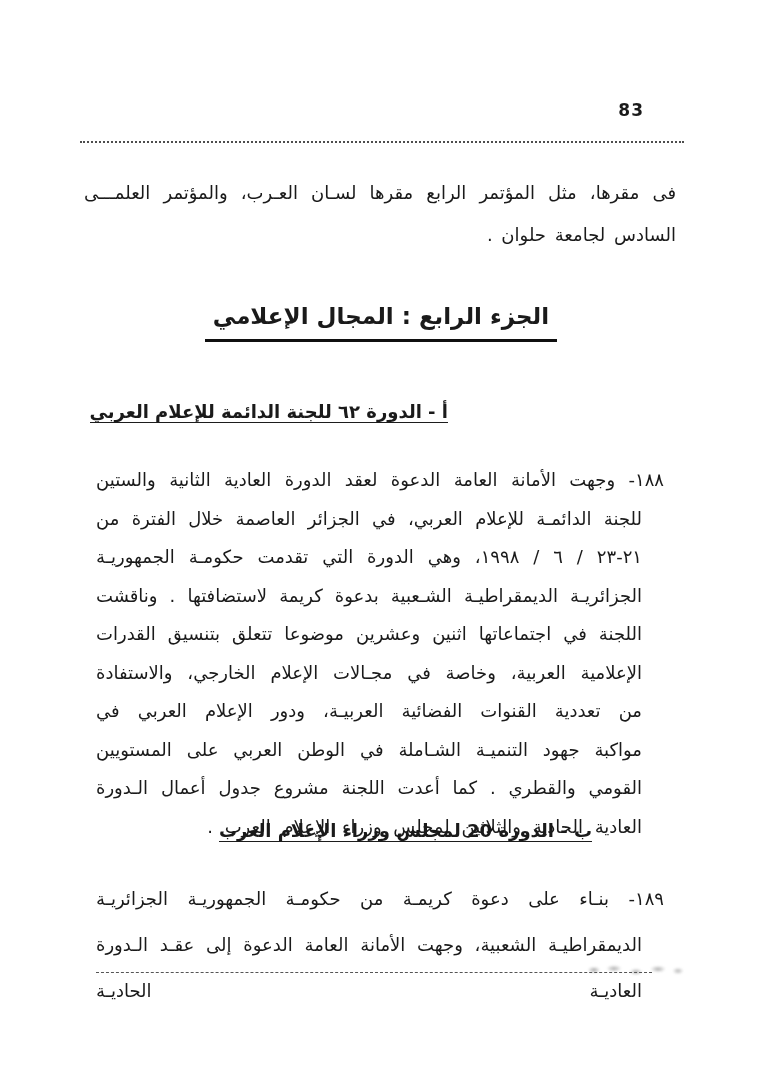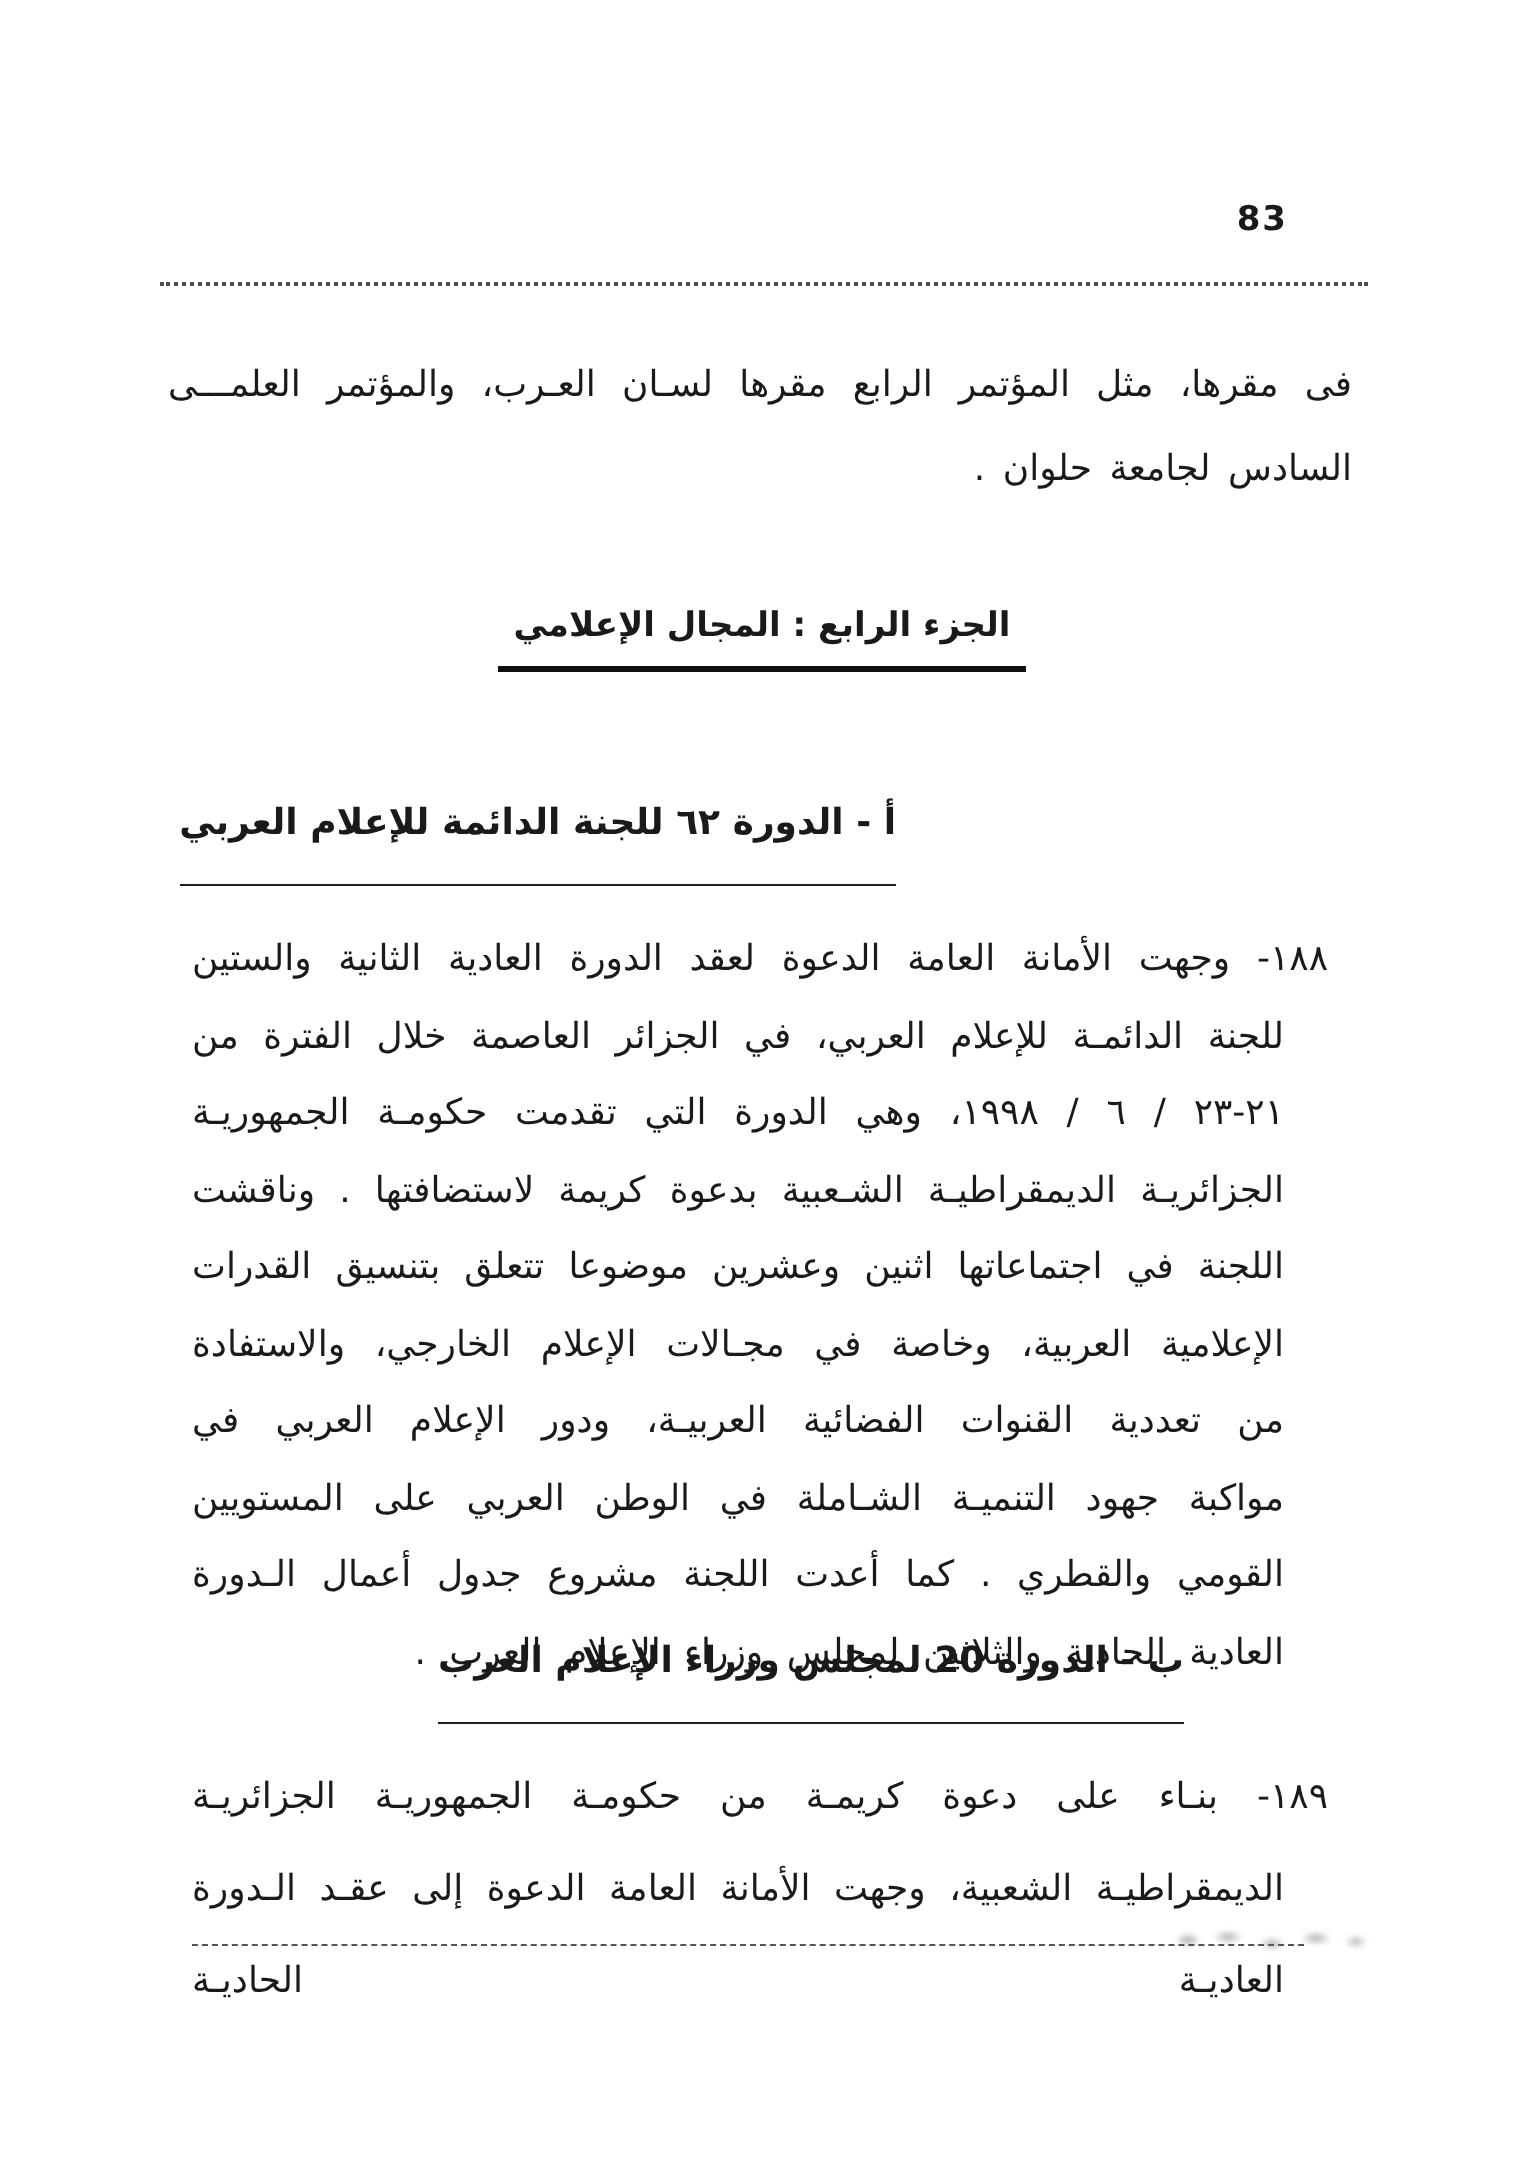--- a/index.html
+++ b/index.html
@@ -48,33 +48,33 @@
   .title-wrap {
     position: absolute;
     top: 303px;
     left: 0;
     right: 0;
     text-align: center;
   }
   .title {
     display: inline-block;
     direction: rtl;
-    font-size: 17px;
+    font-size: 23px;
     font-weight: bold;
     padding: 0 8px 10px 8px;
     border-bottom: 3px solid #101010;
   }
   .heading {
     position: absolute;
     margin: 0;
     direction: rtl;
     white-space: nowrap;
     font-size: 18px;
     font-weight: bold;
-    padding-bottom: 20px;
+    padding-bottom: 0;
     border-bottom: 1.7px solid #1d1d1d;
   }
   .heading-a {
     top: 401px;
     right: 314px;
   }
   .heading-b {
     top: 820px;
     right: 170px;
   }

